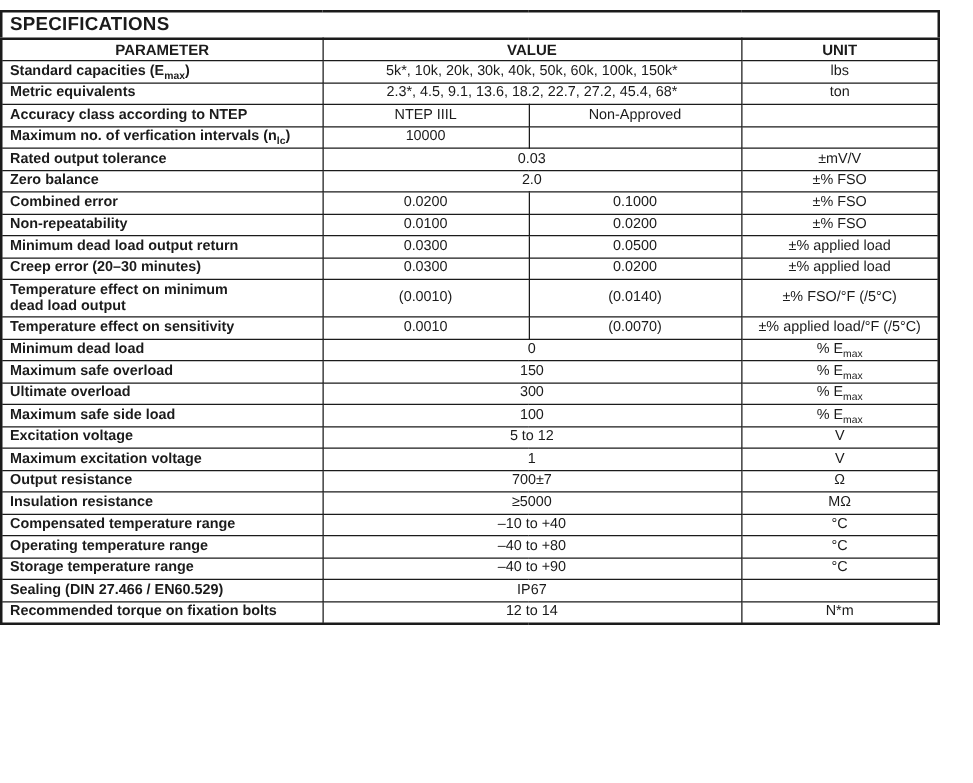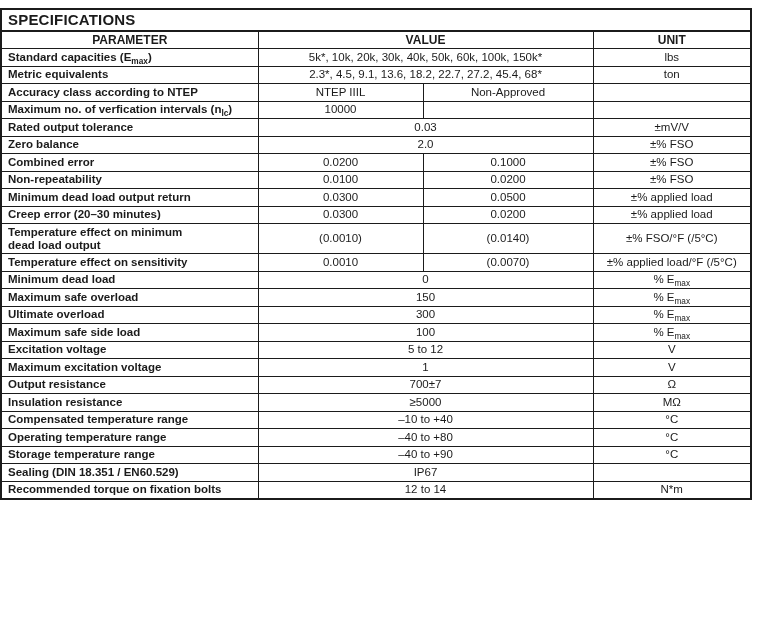--- a/index.html
+++ b/index.html
@@ -210,21 +210,21 @@
           <td class="param">Operating temperature range</td>
           <td class="val" colspan="2">–40 to +80</td>
           <td class="unit">°C</td>
         </tr>
         <tr>
           <td class="param">Storage temperature range</td>
           <td class="val" colspan="2">–40 to +90</td>
           <td class="unit">°C</td>
         </tr>
         <tr>
-          <td class="param">Sealing (DIN 18.351 / EN60.529)</td>
+          <td class="param">Sealing (DIN 27.466 / EN60.529)</td>
           <td class="val" colspan="2">IP67</td>
           <td class="unit"></td>
         </tr>
         <tr>
           <td class="param">Recommended torque on fixation bolts</td>
           <td class="val" colspan="2">12 to 14</td>
           <td class="unit">N*m</td>
         </tr>
       </tbody>
   </table>

